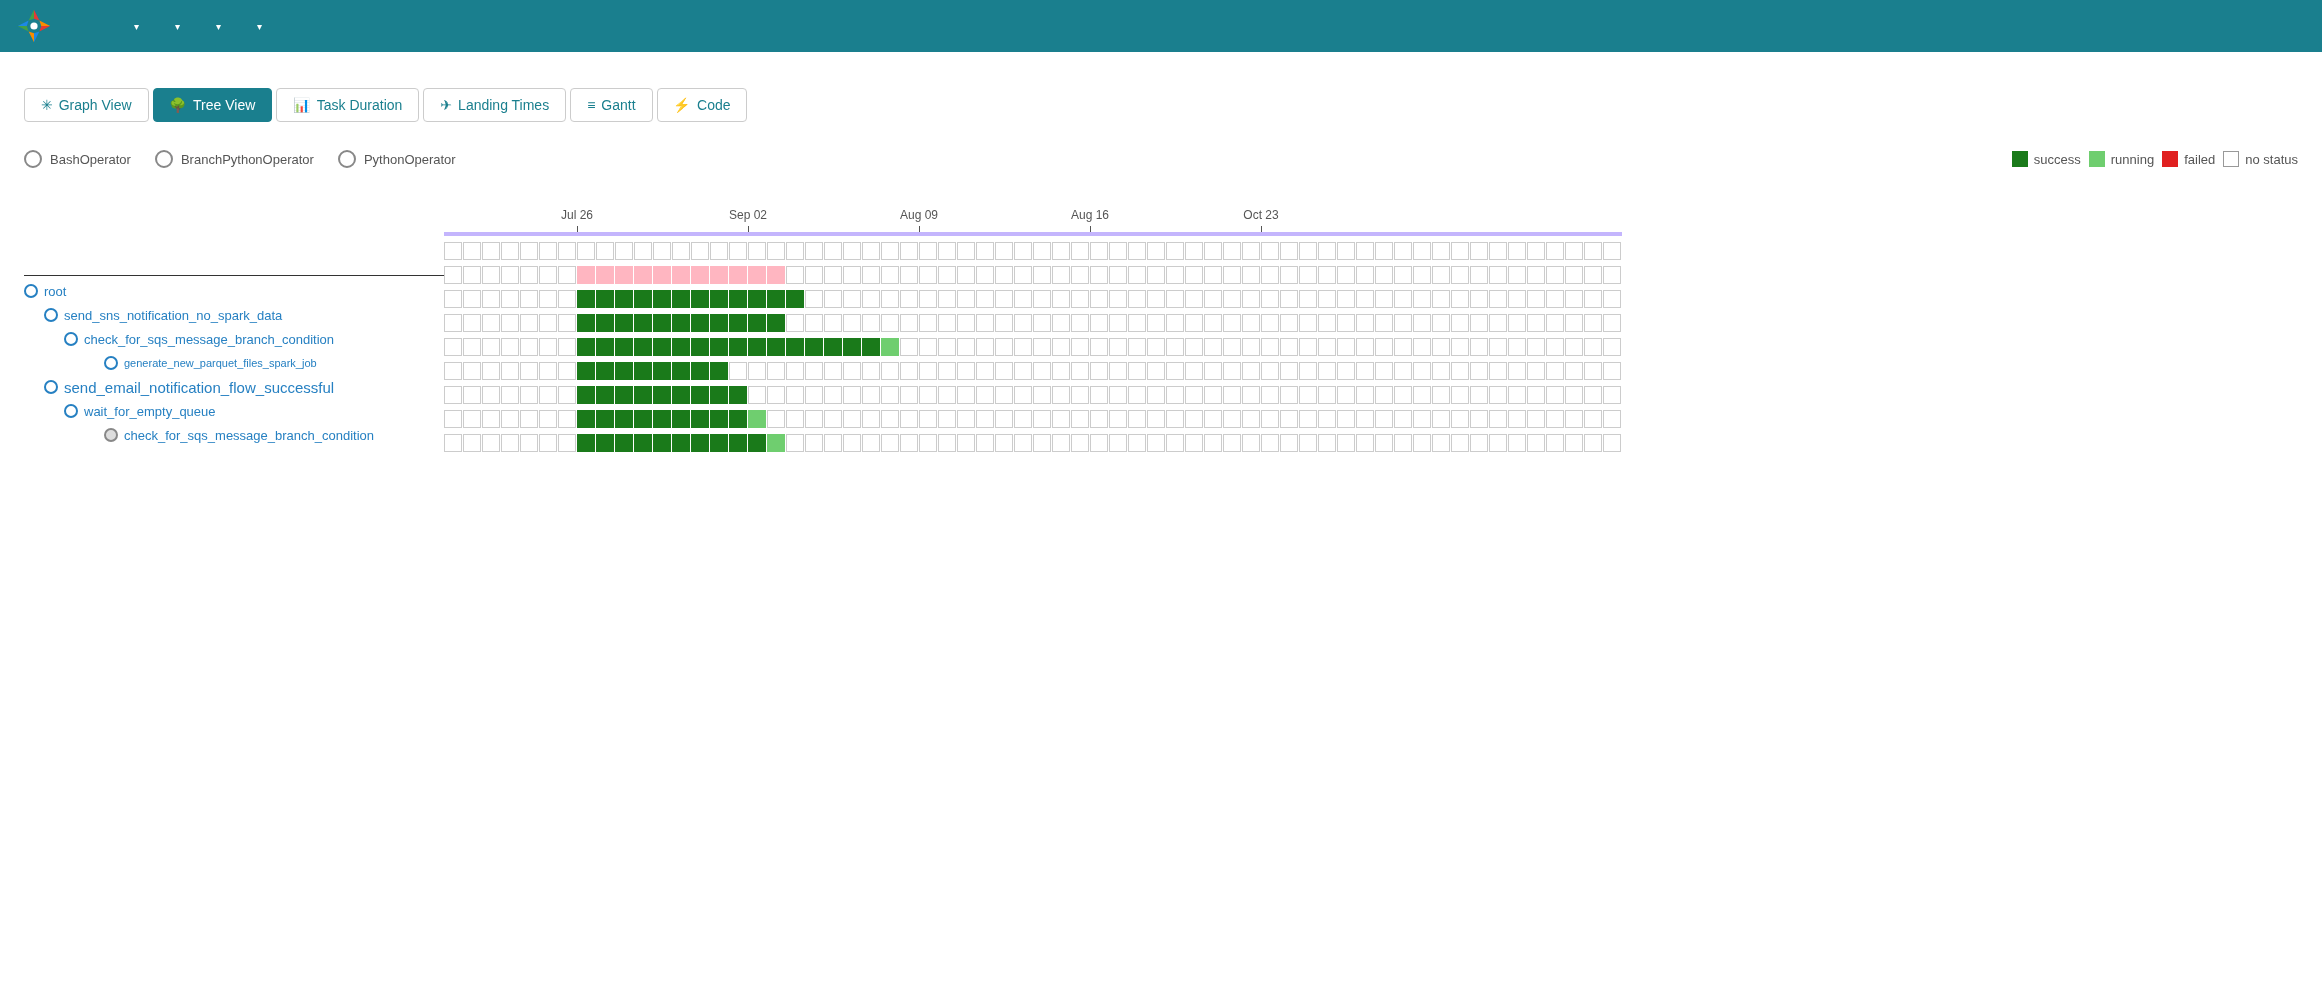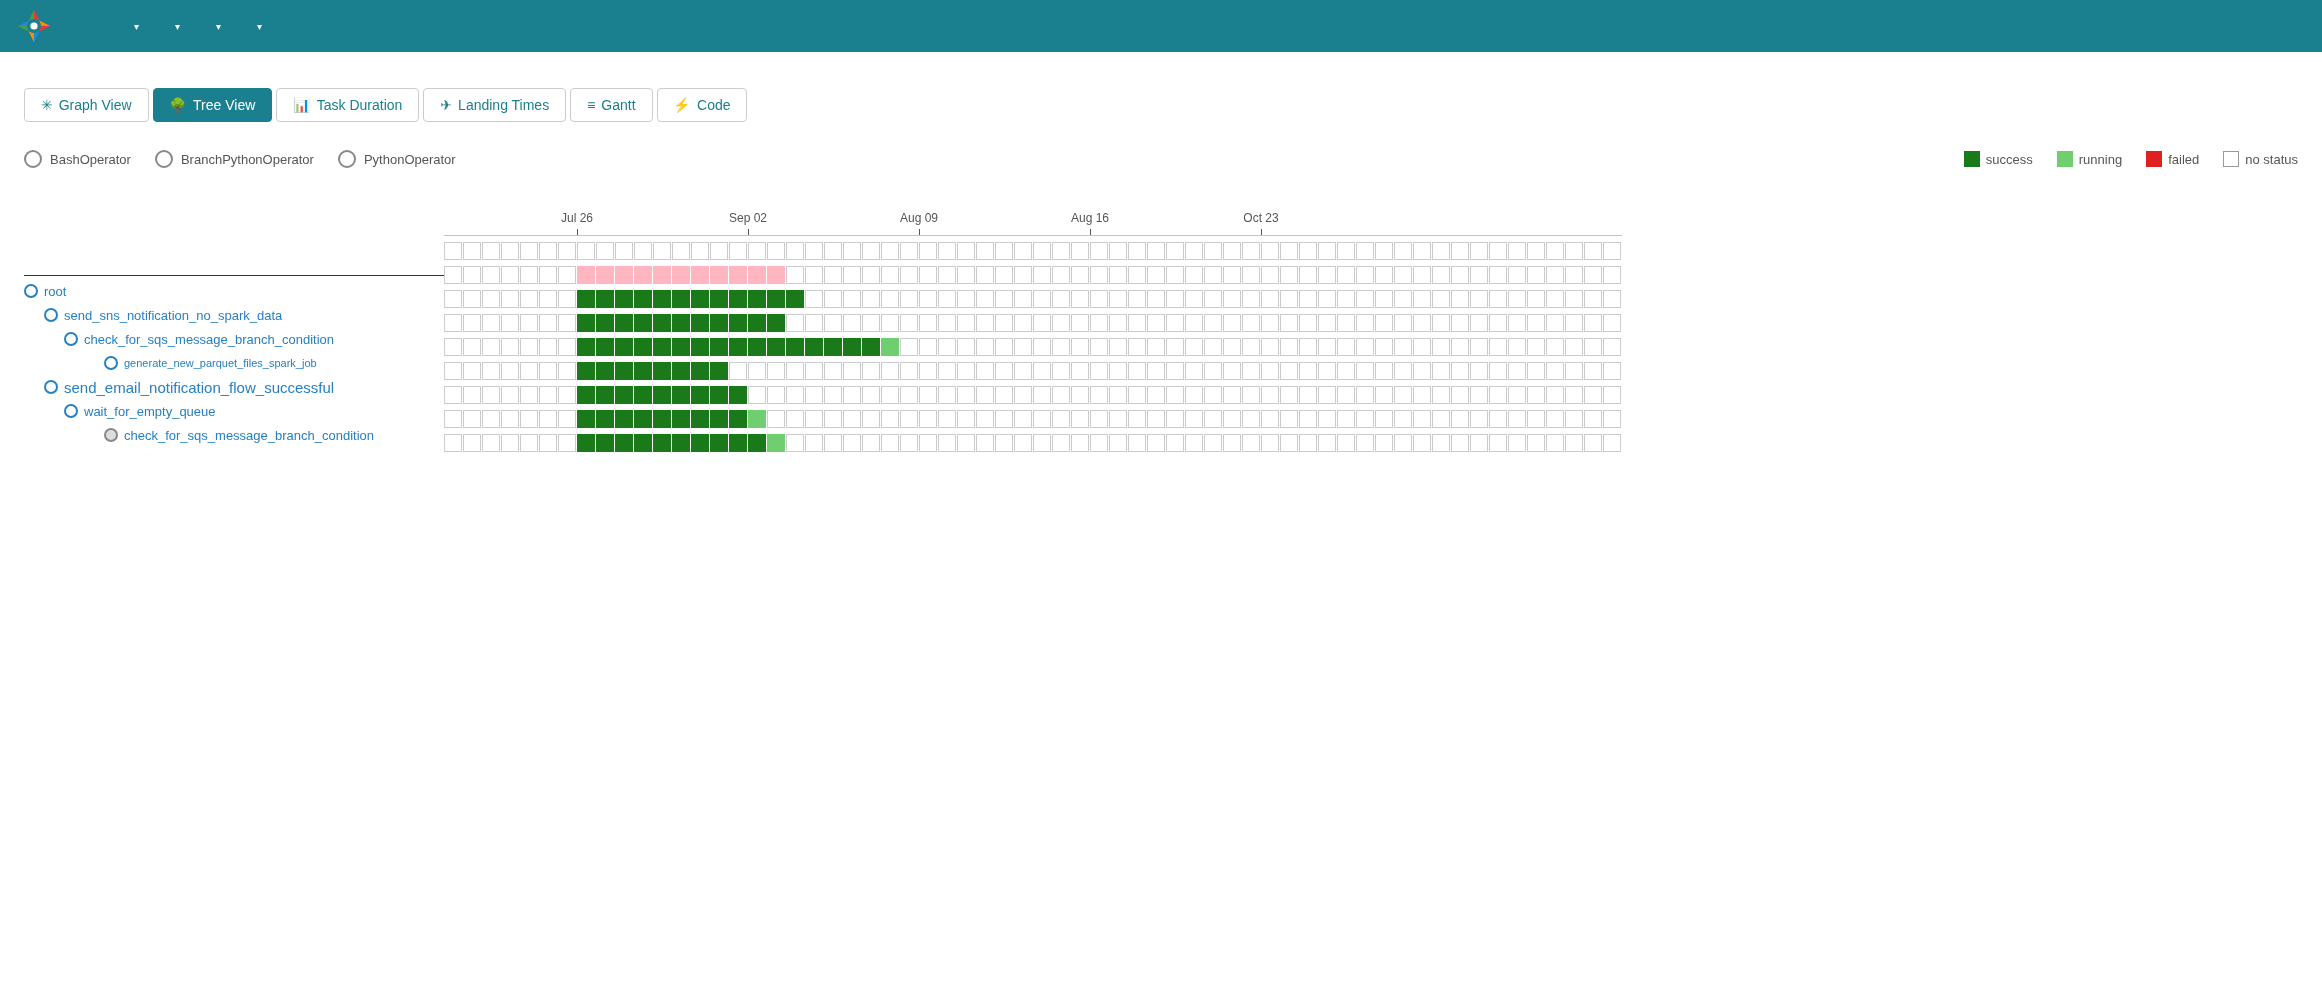--- a/index.html
+++ b/index.html
@@ -117,21 +117,21 @@
       border-radius: 50%;
       border: 2px solid #888;
       background: white;
     }
 
     
     .status-legend {
       margin-left: auto;
       display: flex;
       align-items: flex-end;
-      gap: 24px;
+      gap: 8px;
     }
     .status-item {
       display: flex;
       align-items: center;
       gap: 6px;
       color: #555;
       font-size: 13px;
     }
     .status-box {
       width: 16px;
@@ -187,21 +187,21 @@
 
     
     .timeline-section {
       flex: 1;
       overflow: hidden;
     }
     .timeline-header {
       display: flex;
       align-items: flex-end;
       height: 40px;
-      border-bottom: 1px solid #c4b5fd;
+      border-bottom: 4px solid #c4b5fd;
       position: relative;
       margin-bottom: 4px;
     }
     .timeline-date {
       position: absolute;
       font-size: 12px;
       color: #555;
       transform: translateX(-50%);
       white-space: nowrap;
     }

